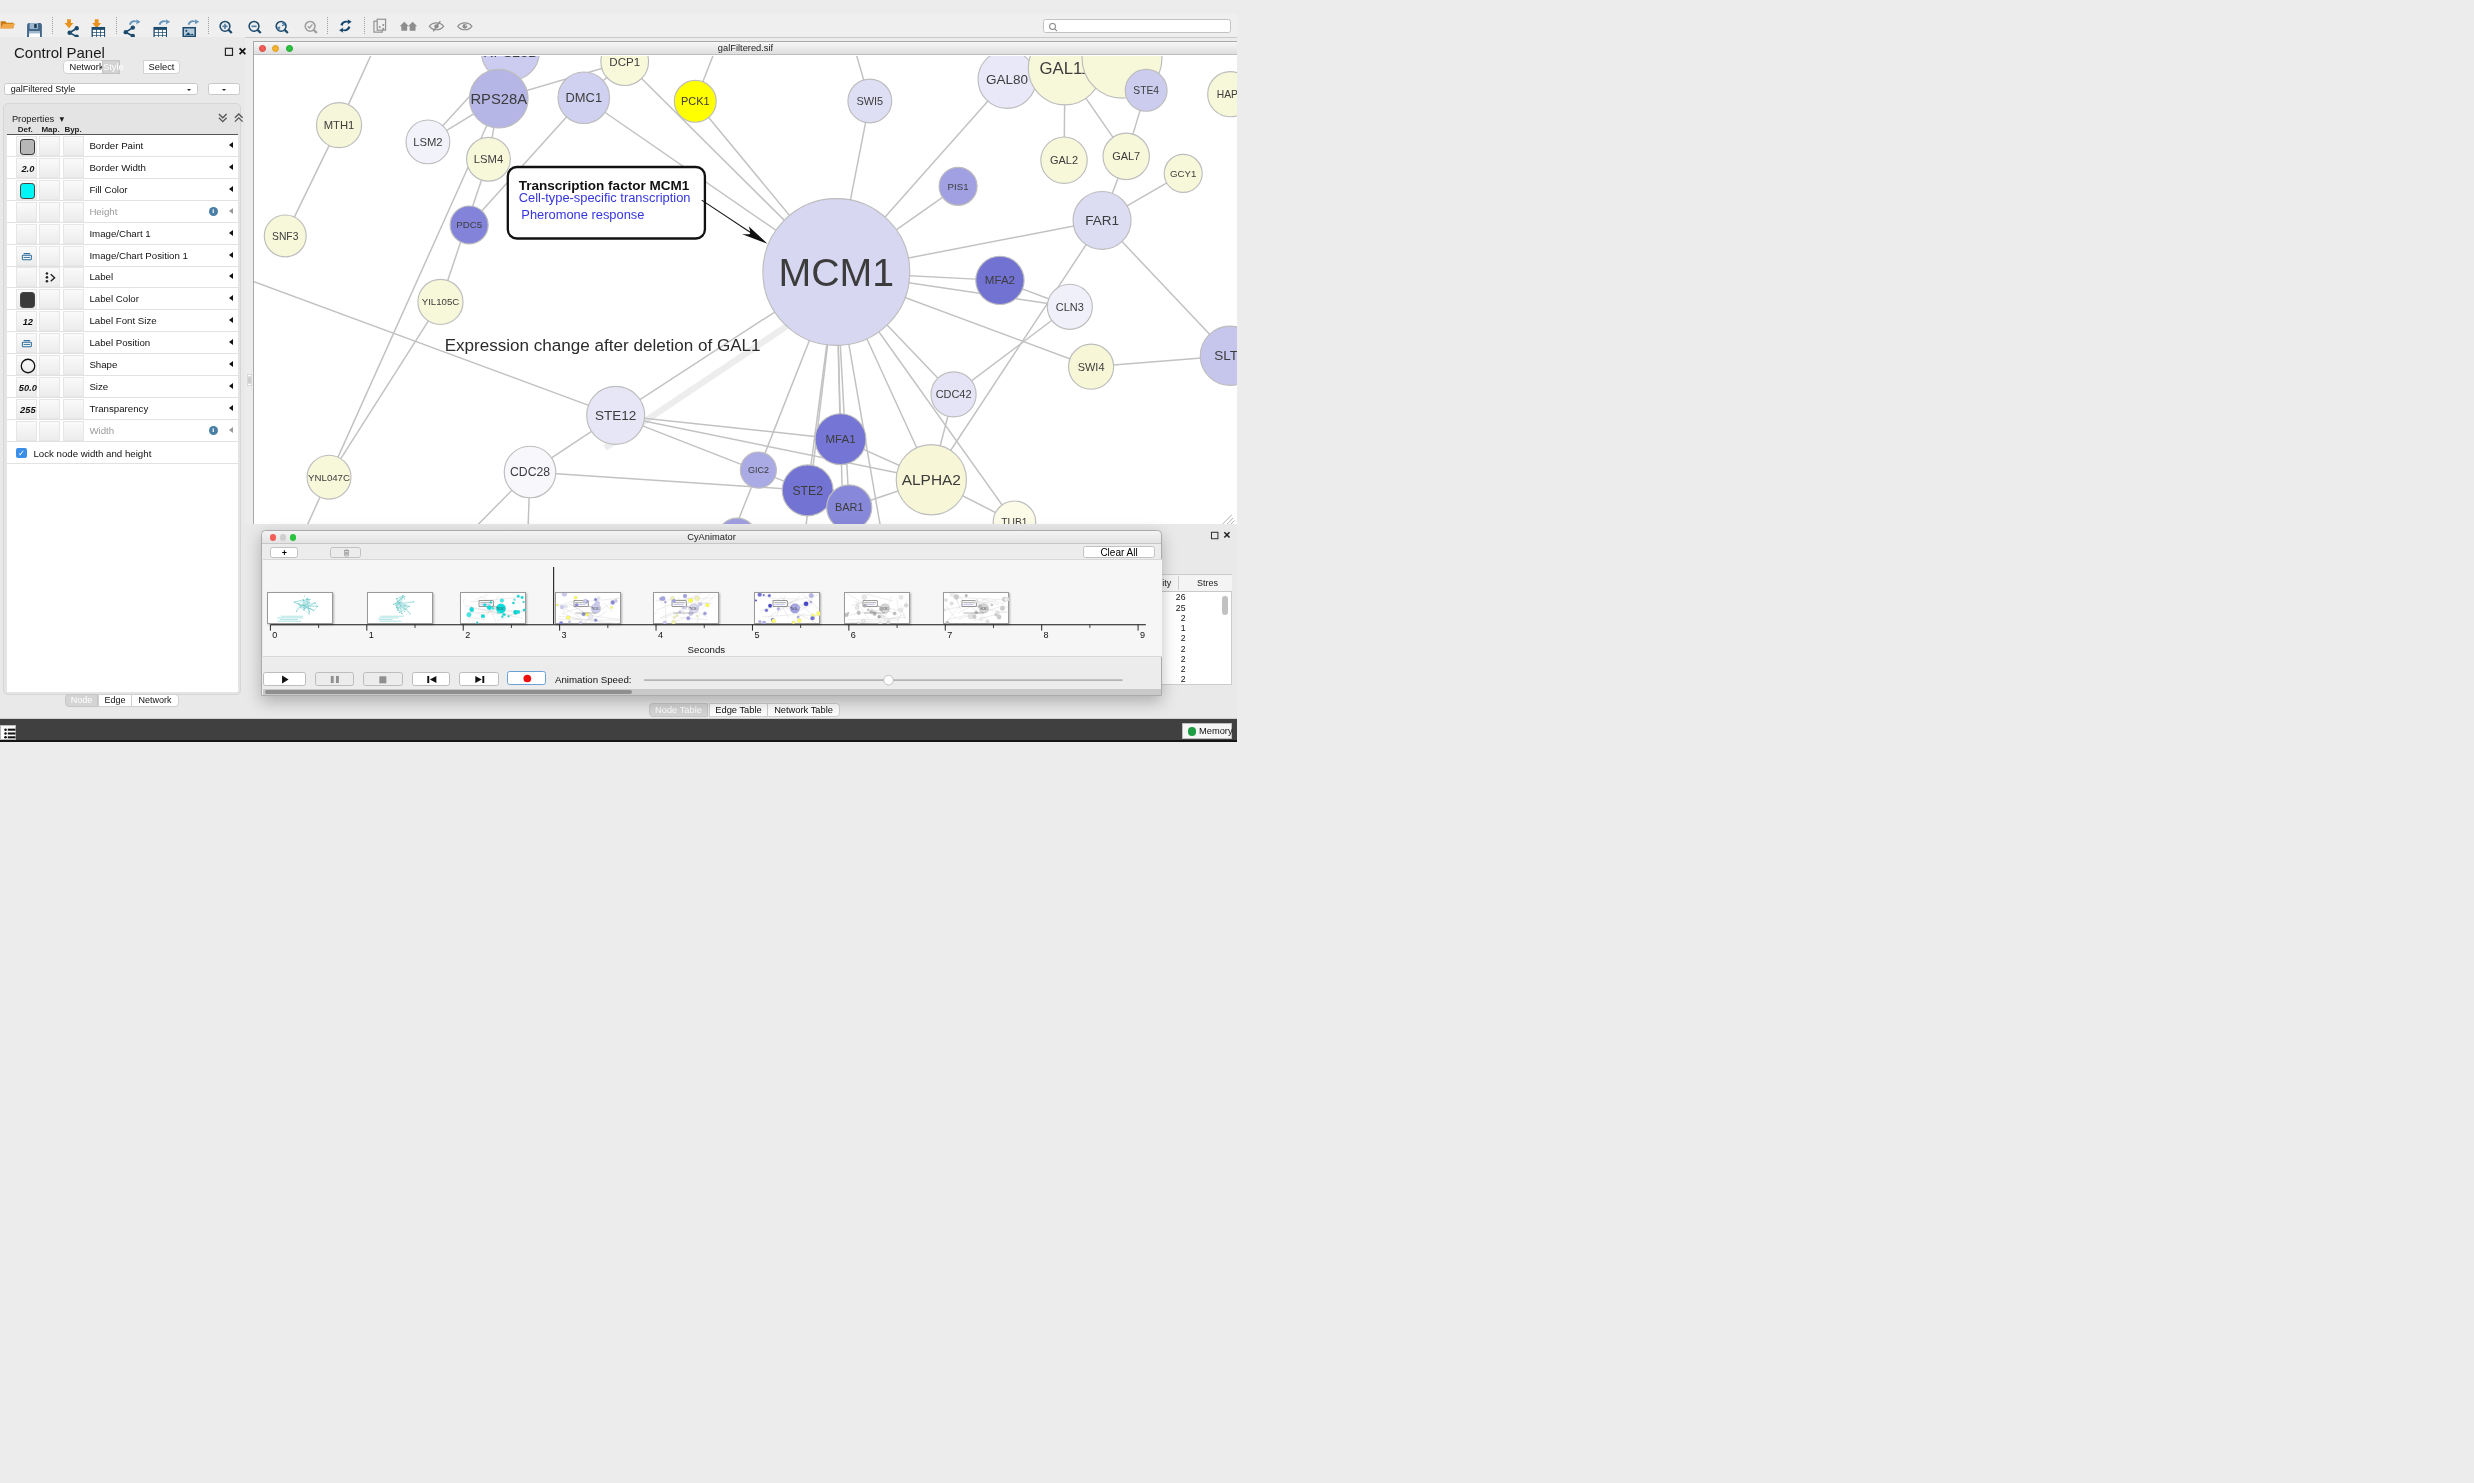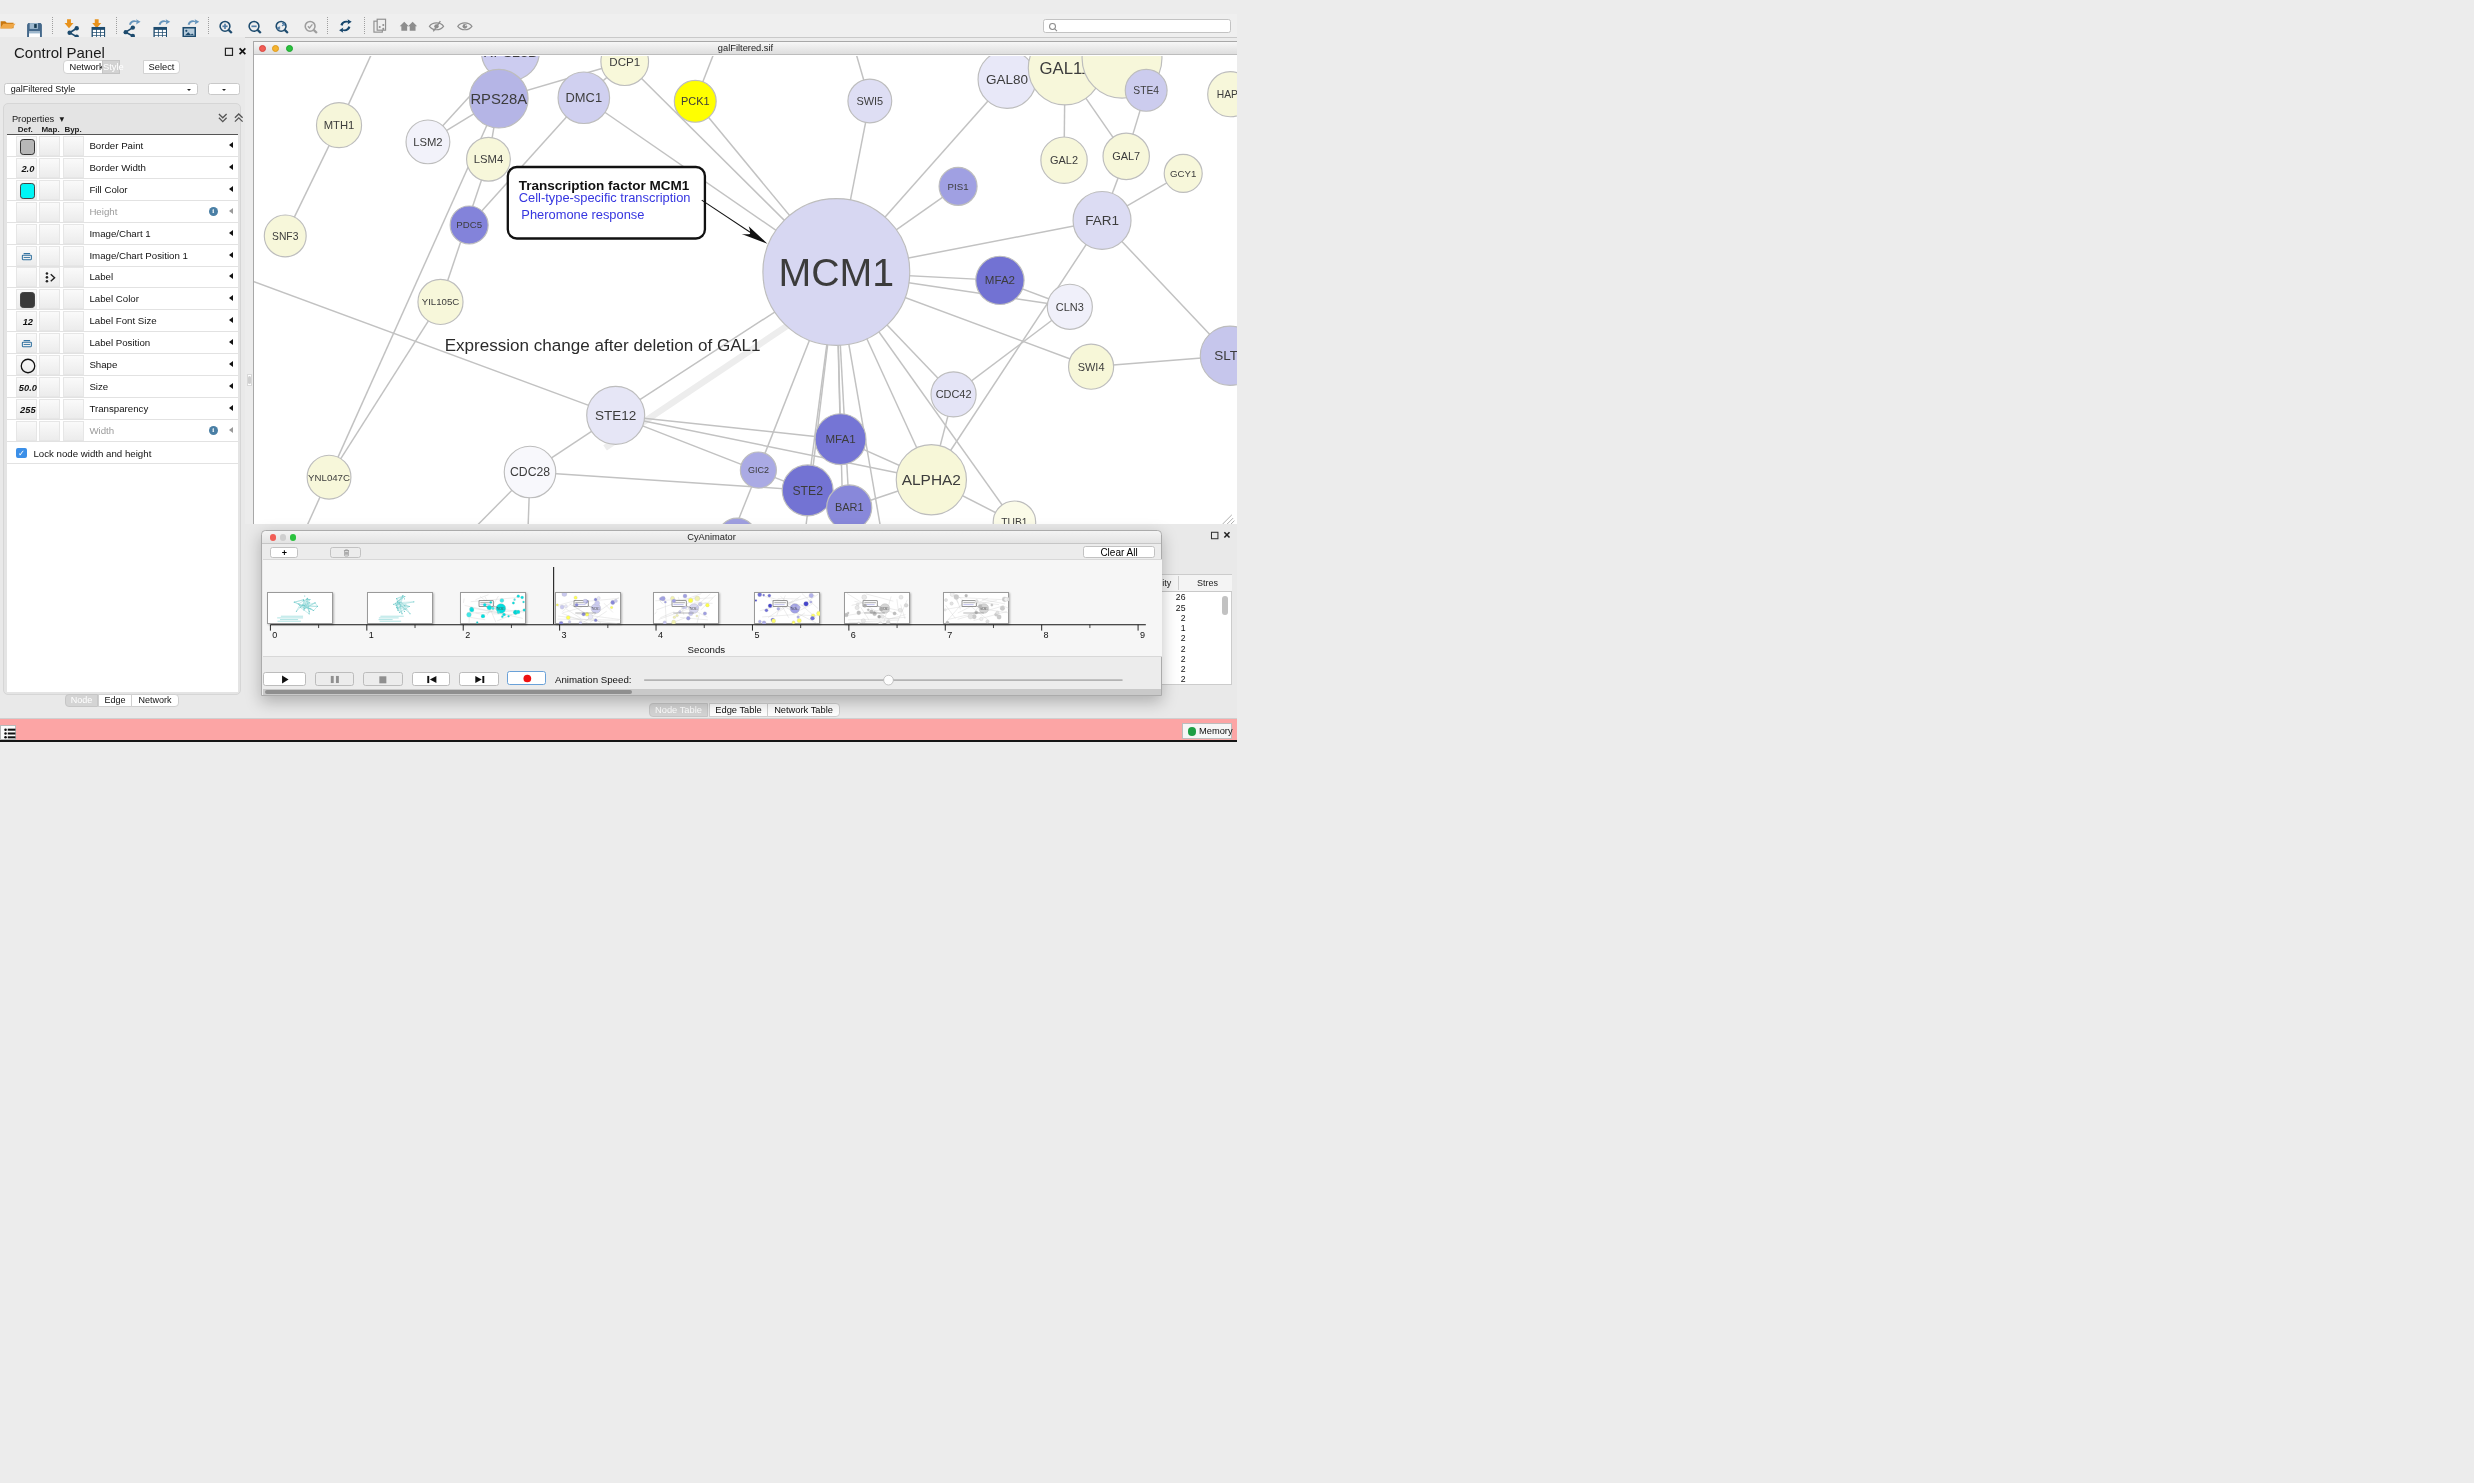--- a/index.html
+++ b/index.html
@@ -83,21 +83,21 @@
 .cybtn { position:absolute; background:#fff; border:0.6px solid #c2c2c2; border-radius:2.6px; }
 #frames { position:absolute; left:0.6px; top:28px; width:899px; height:98px;
   background:#f6f6f6; border-top:0.6px solid #d8d8d8; border-bottom:0.6px solid #d8d8d8; }
 .thumb { position:absolute; top:32px; width:66px; height:32px; background:#fff;
   border:0.6px solid #9a9a9a; box-shadow:1.3px 1.3px 1.9px rgba(0,0,0,0.28); }
 .transport { position:absolute; top:141px; height:14px; background:#fff;
   border:0.6px solid #bcbcbc; border-radius:2.6px; }
 #hscroll { position:absolute; left:1.3px; top:158px; width:898px; height:5.8px;
   background:#c9c9c9; }
 
-#statusbar { left:0; top:718px; width:1237px; height:22px; background:#fca5a5;
+#statusbar { left:0; top:718px; width:1237px; height:22px; background:#404040;
   border-top:0.6px solid #cfcfcf; }
 #blackstrip { left:0; top:740px; width:1237px; height:1.9px; background:#151515; }
 text { font-family:"Liberation Sans", sans-serif; }
 </style>
 </head>
 <body>
 <div id="stage">
 
 
 <div id="toolbar" class="abs">

